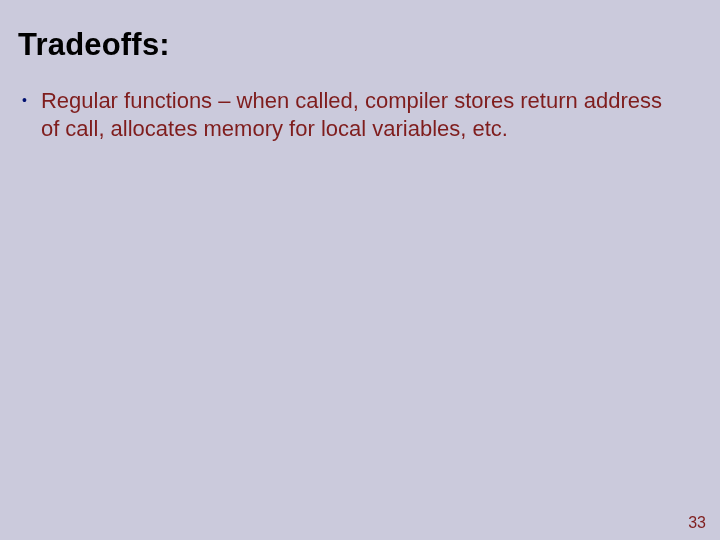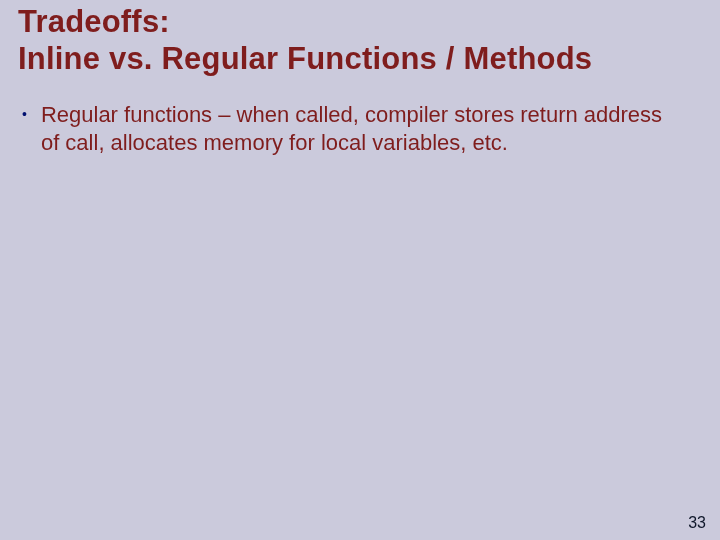--- a/index.html
+++ b/index.html
@@ -11,25 +11,25 @@
   }
   .slide {
     width: 720px;
     height: 540px;
     background: #cbcadc;
     font-family: Arial, Helvetica, sans-serif;
     position: relative;
     box-sizing: border-box;
   }
   .title {
-    color: #7f1d1d;
+    color: #000000;
     font-weight: bold;
     font-size: 31px;
     line-height: 1.2;
-    padding: 3px 18px 0 18px;
+    padding: 26px 18px 0 18px;
     letter-spacing: 0.2px;
   }
   .body {
     padding: 24px 40px 0 20px;
   }
   .bullet-row {
     display: flex;
     align-items: flex-start;
     gap: 14px;
   }
@@ -43,32 +43,31 @@
     color: #7f1d1d;
     font-size: 22px;
     line-height: 1.25;
     flex: 1;
   }
   .page-num {
     position: absolute;
     right: 14px;
     bottom: 8px;
     font-size: 16px;
-    color: #0f172a;
+    color: #7f1d1d;
     font-family: "Comic Sans MS", "Comic Sans", cursive, sans-serif;
   }
 </style>
 </head>
 <body>
 
 <div class="slide">
 
   <div class="title">
     <div>Tradeoffs:</div>
-    <div>Inline vs. Regular Functions / Methods</div>
   </div>
 
   <div class="body">
     <div class="bullet-row">
       <div class="bullet-dot">•</div>
       <div class="bullet-text">Regular functions – when called, compiler stores return address of call, allocates memory for local variables, etc.</div>
     </div>
   </div>
 
   <div class="page-num">33</div>

